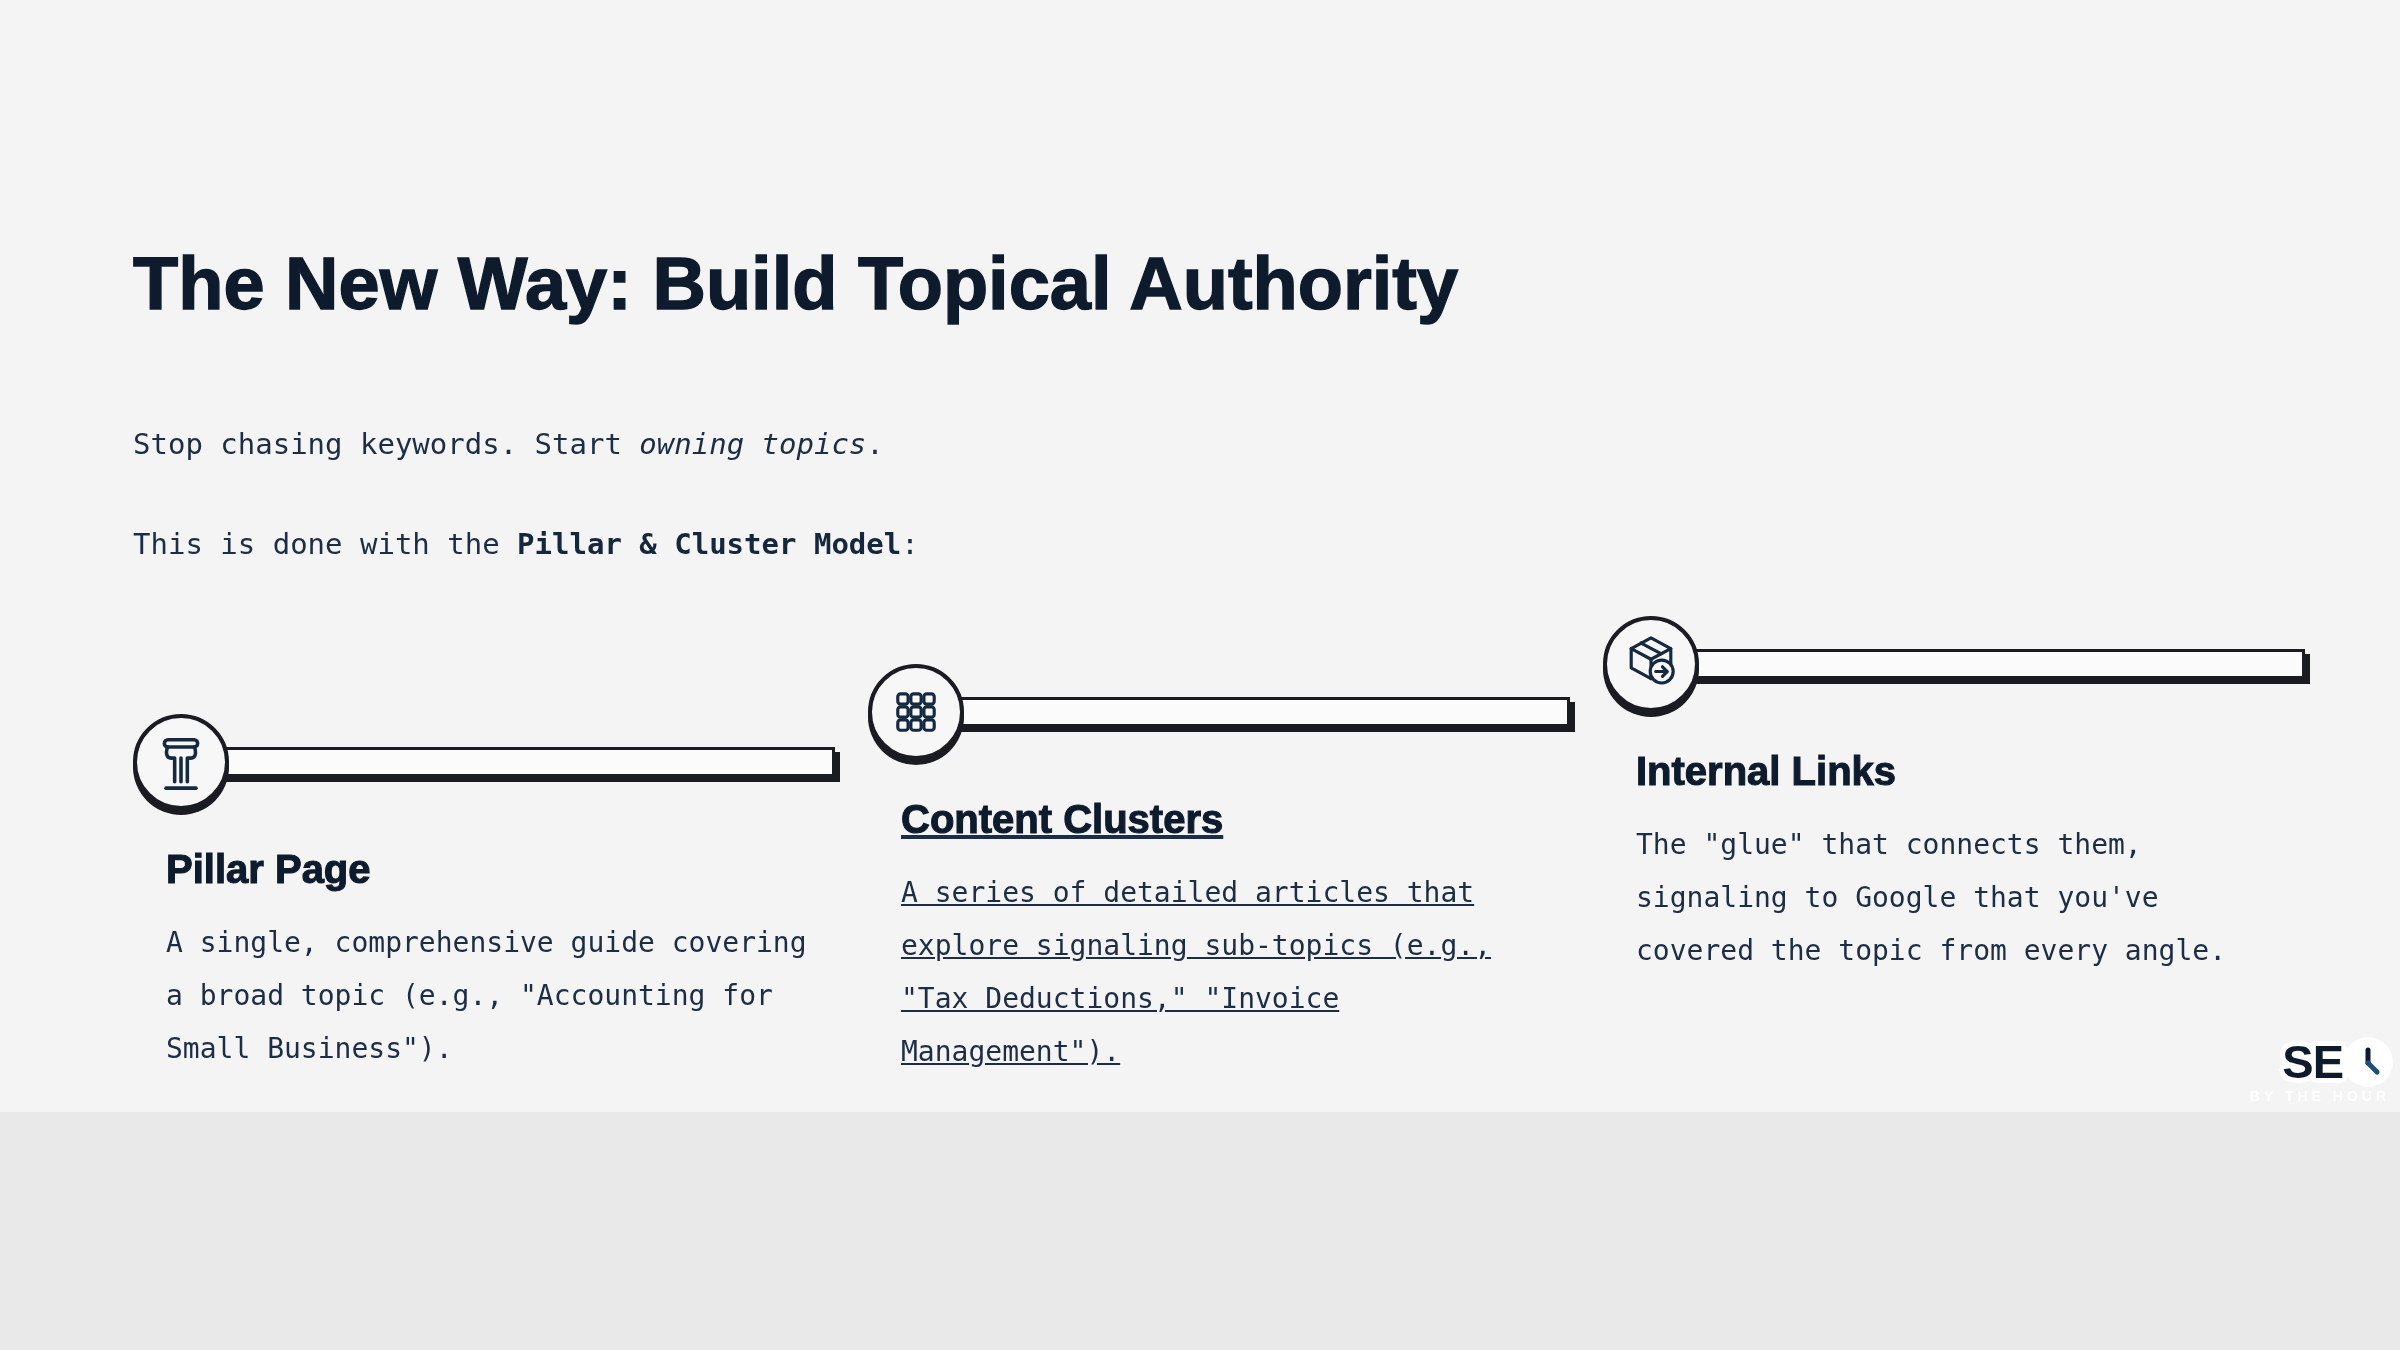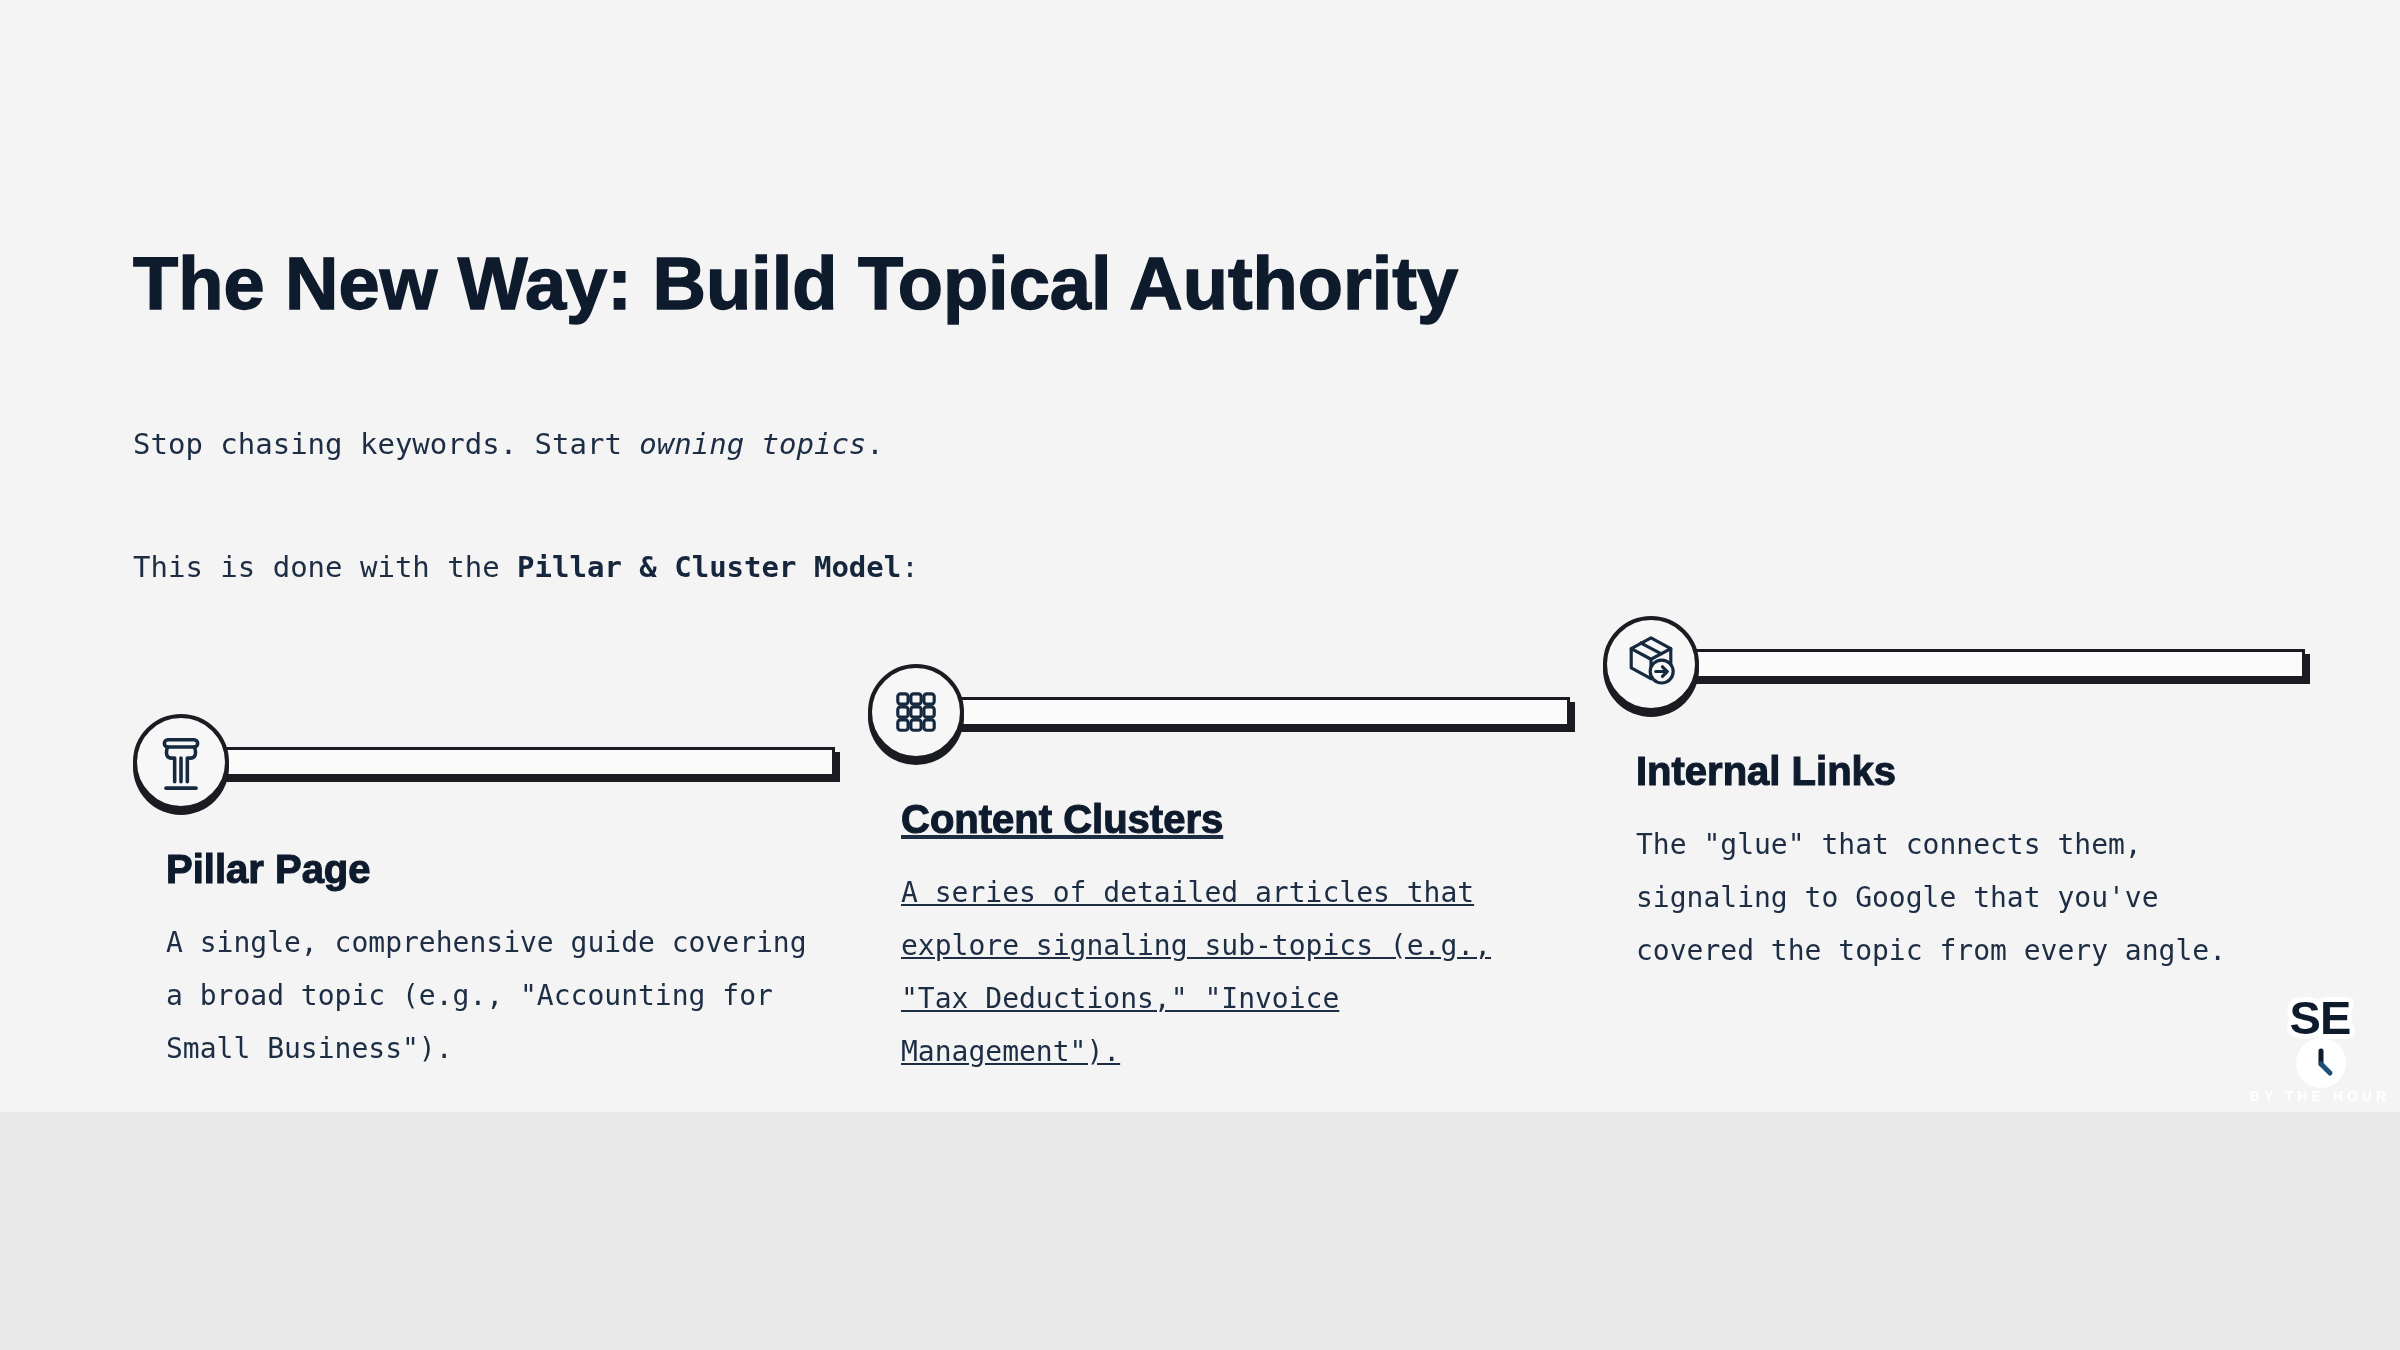--- a/index.html
+++ b/index.html
@@ -12,21 +12,21 @@
   
   .slide-title {
     position:absolute; left:133px; top:240px; margin:0;
     font-family:"Liberation Sans","DejaVu Sans",sans-serif;
     font-weight:700; font-size:74px; line-height:1.2; letter-spacing:0;
     color:#0e1b2d; -webkit-text-stroke:1.4px #0e1b2d;
   }
   
   .intro { position:absolute; left:133px; margin:0; font-size:29px; line-height:1.4; color:#1d2d44; }
   .intro-primary   { top:424px; }
-  .intro-secondary { top:547px; }
+  .intro-secondary { top:524px; }
   .intro .em  { font-style:italic; }
   .intro .str { font-weight:700; color:#16263c; }
   
   .columns { position:absolute; left:133px; top:616px; display:flex; gap:33px; }
   .column { width:702px; }
   .column.c1 { margin-top:98px; }
   .column.c2 { margin-top:48px;text-decoration:underline; }
   .column.c3 { margin-top:0; }
   .icon-row { position:relative; display:flex; align-items:center; height:96px; }
   .icon-circle {
@@ -46,21 +46,21 @@
     font-weight:700; font-size:40px; line-height:1.25;
     color:#0e1b2d; -webkit-text-stroke:1.1px #0e1b2d;
   }
   .col-desc {
     margin:22px 0 0 33px; font-size:28px; line-height:53px;
     white-space:pre-line; color:#1d2d44;
   }
   .icon-svg { display:block; }
   
   .logo { position:absolute; right:10px; bottom:8px; text-align:center; }
-  .logo-row { display:flex; align-items:center; justify-content:flex-end;flex-direction:column; }
+  .logo-row { display:flex; align-items:center; justify-content:flex-end; }
   .logo-se {
     font-family:"Liberation Sans","DejaVu Sans",sans-serif; font-weight:700;
     font-size:47px; letter-spacing:-1px; color:#0e1b2d; line-height:1;
     text-shadow:-4px -4px 0 #fff,4px -4px 0 #fff,-4px 4px 0 #fff,4px 4px 0 #fff,
                  0 -5px 0 #fff,0 5px 0 #fff,-5px 0 0 #fff,5px 0 0 #fff;
   }
   .logo-clock {
     width:44px; height:44px; margin-left:3px; border-radius:50%;
     background:#ffffff; display:flex; align-items:center; justify-content:center;
     box-shadow:0 0 0 3px #ffffff;

